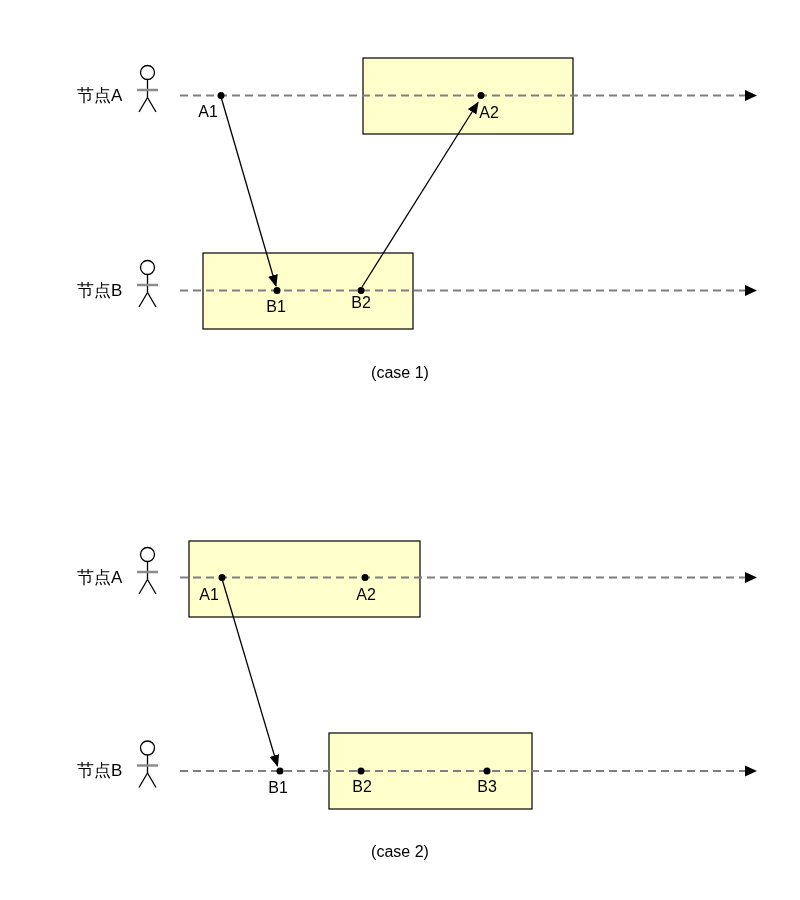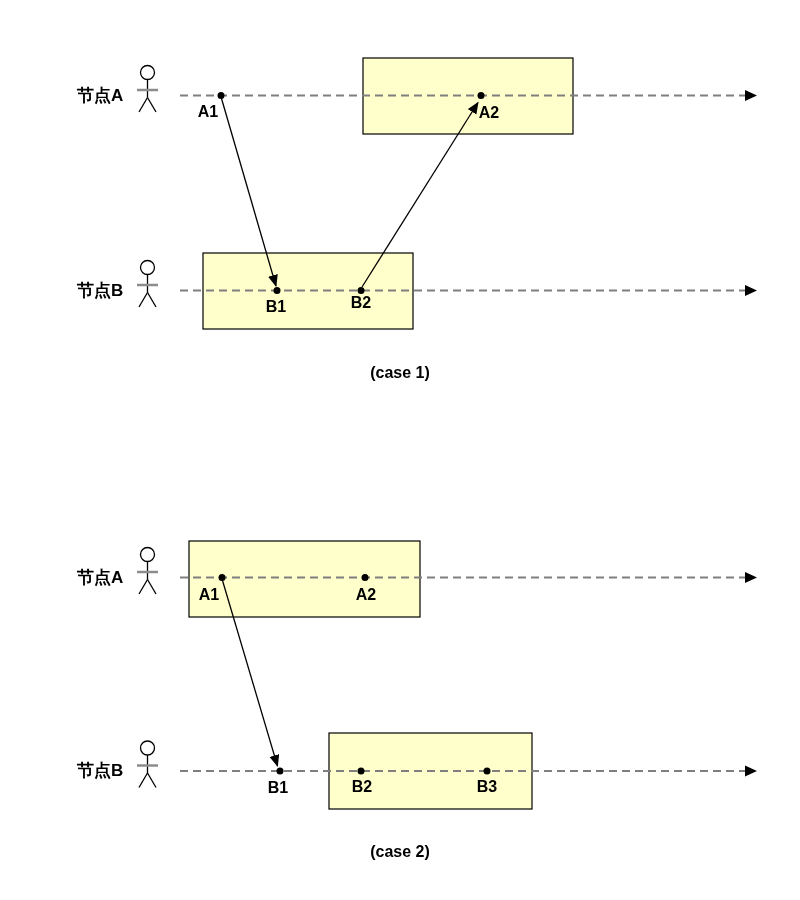--- a/index.html
+++ b/index.html
@@ -2,21 +2,20 @@
 <html><head>
   <meta charset="utf-8">
   <style>
     html, body { margin: 0; padding: 0; background: #ffffff; }
     .stage {
       position: relative;
       width: 800px;
       height: 900px;
       background: #ffffff;
       font-family: "Liberation Sans", "DejaVu Sans", sans-serif;
-      font-weight: bold;
     }
     svg text {
       font-family: "Liberation Sans", "DejaVu Sans", sans-serif;
       fill: #000000;
     }
     .node-label { font-size: 17px; }
     .evt-label  { font-size: 16px; text-anchor: middle; }
     .caption    { font-size: 16px; text-anchor: middle; }
     .actor      { stroke: #000000; stroke-width: 1.3; fill: none; }
     .timeline   { stroke-width: 2; stroke-dasharray: 8,5; fill: none; }

